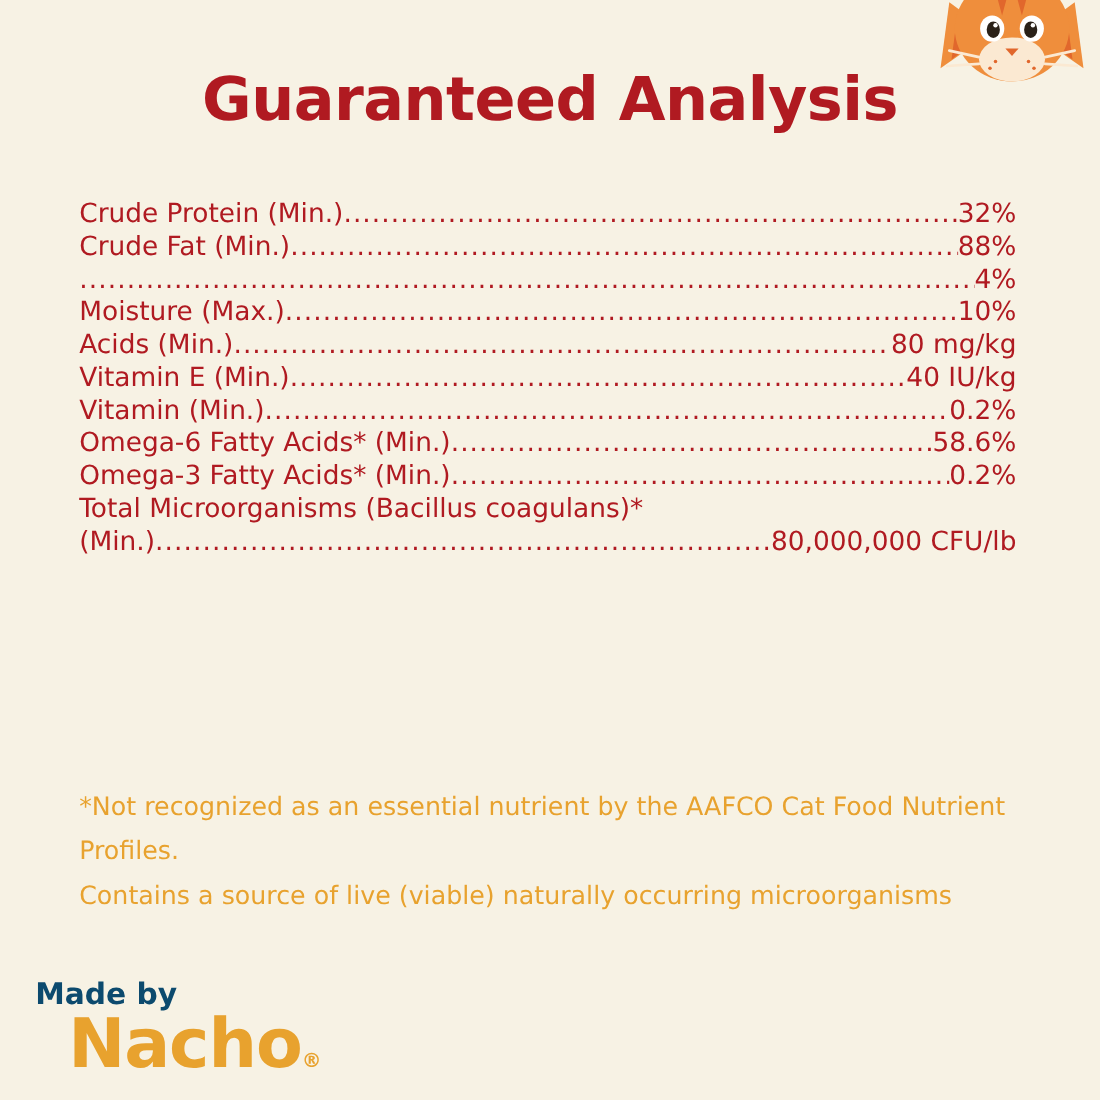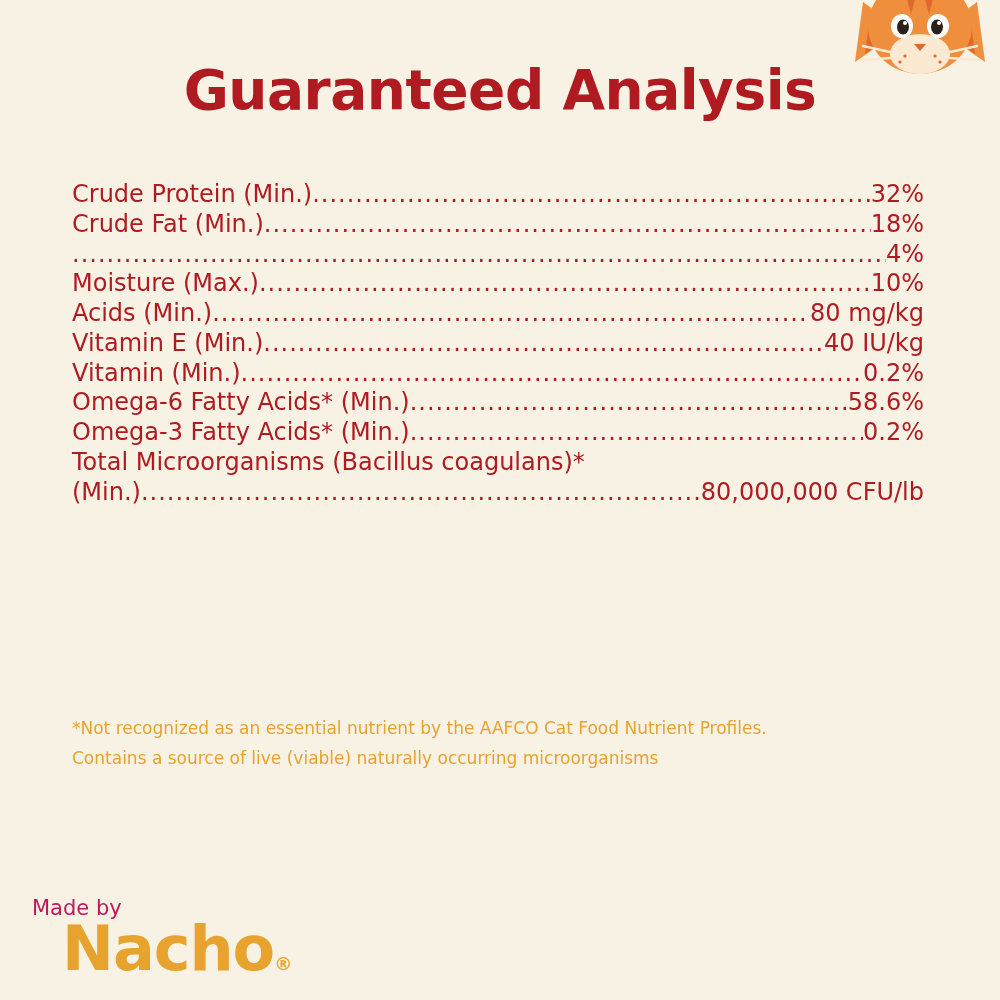--- a/index.html
+++ b/index.html
@@ -81,38 +81,38 @@
 
   
   .footnotes {
     position: absolute;
     top: 714px;
     left: 72px;
     width: 860px;
   }
   .footnote {
     font-family: "DejaVu Sans", sans-serif;
-    font-size: 17px;
+    font-size: 23px;
     color: #e8a22e;
     line-height: 1.75;
     font-weight: normal;
   }
 
   
   .logo {
     position: absolute;
     left: 30px;
     bottom: 20px;
     width: 260px;
   }
   .logo .made-by {
     font-family: "DejaVu Sans", sans-serif;
-    font-size: 21px;
-    font-weight: normal;
-    color: #be185d;
+    font-size: 27px;
+    font-weight: bold;
+    color: #0c4a6e;
     letter-spacing: 0px;
     margin-left: 2px;
   }
   .logo .nacho {
     font-family: "DejaVu Sans", sans-serif;
     font-size: 62px;
     font-weight: bold;
     color: #e8a22e;
     letter-spacing: -1px;
     line-height: 1;
@@ -171,21 +171,21 @@
 
     <div class="row">
       <span class="label">Crude Protein (Min.)</span>
       <span class="dots">............................................................................................................................</span>
       <span class="value">32%</span>
     </div>
 
     <div class="row">
       <span class="label">Crude Fat (Min.)</span>
       <span class="dots">............................................................................................................................</span>
-      <span class="value">18%</span>
+      <span class="value">88%</span>
     </div>
 
     <div class="row">
       <span class="dots">............................................................................................................................</span>
       <span class="value">4%</span>
     </div>
 
     <div class="row">
       <span class="label">Moisture (Max.)</span>
       <span class="dots">............................................................................................................................</span>

